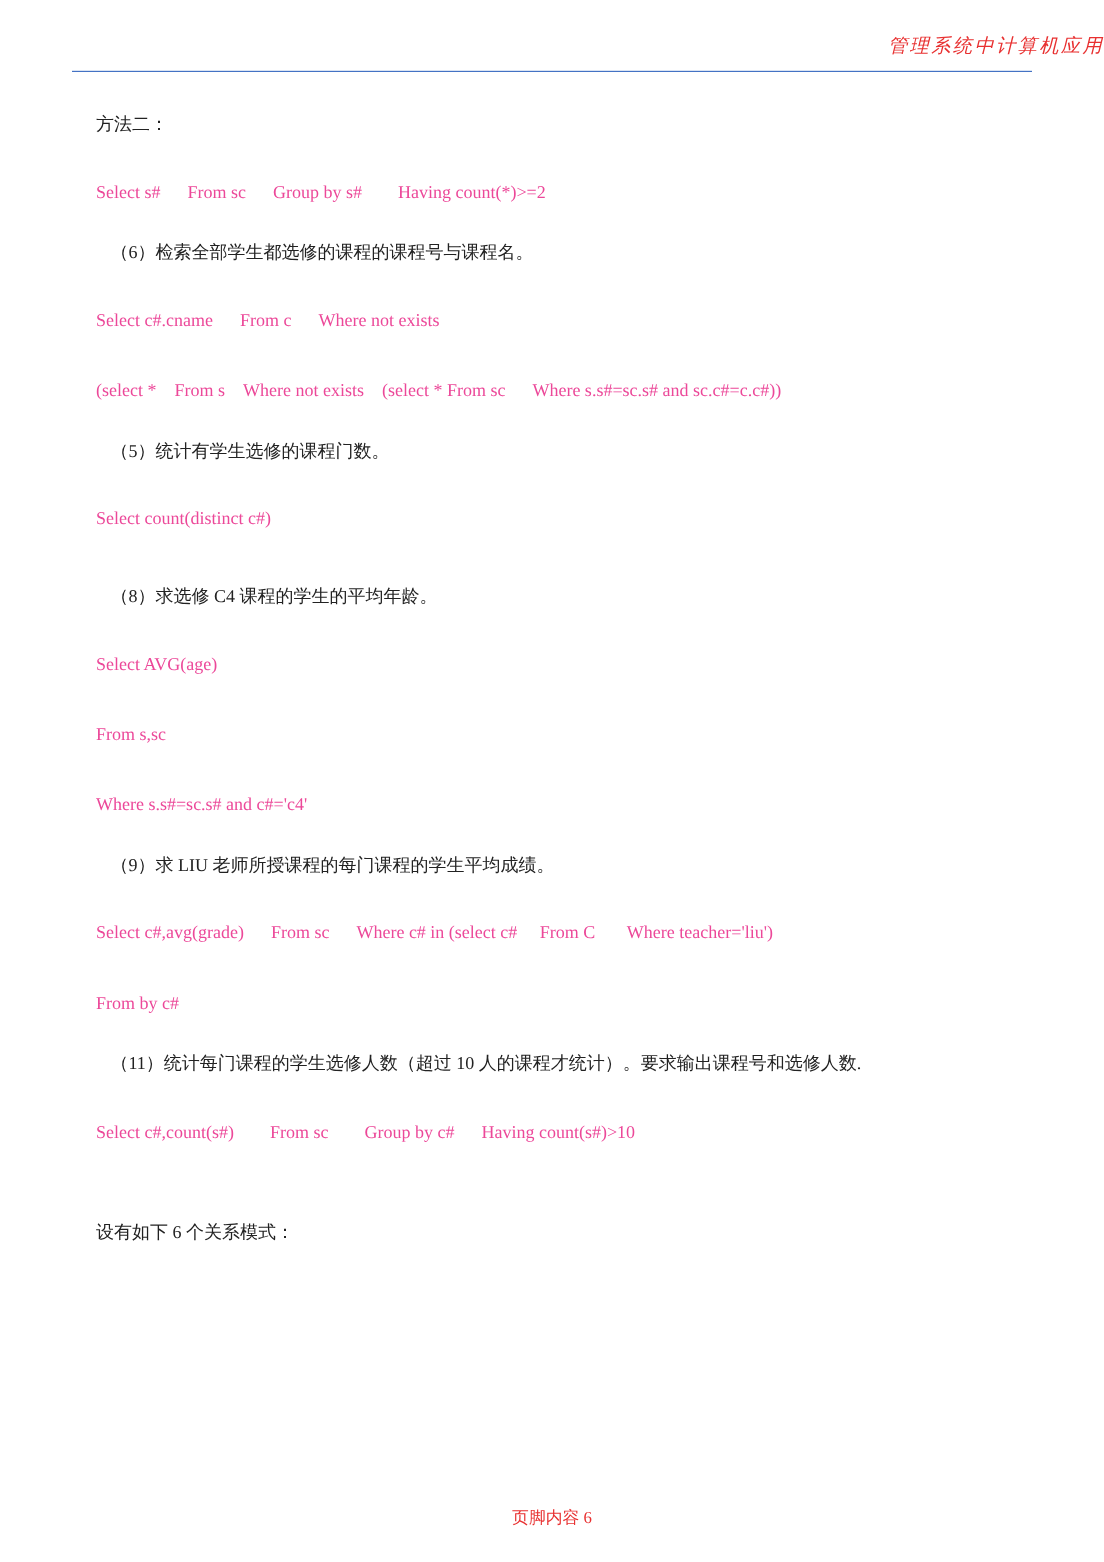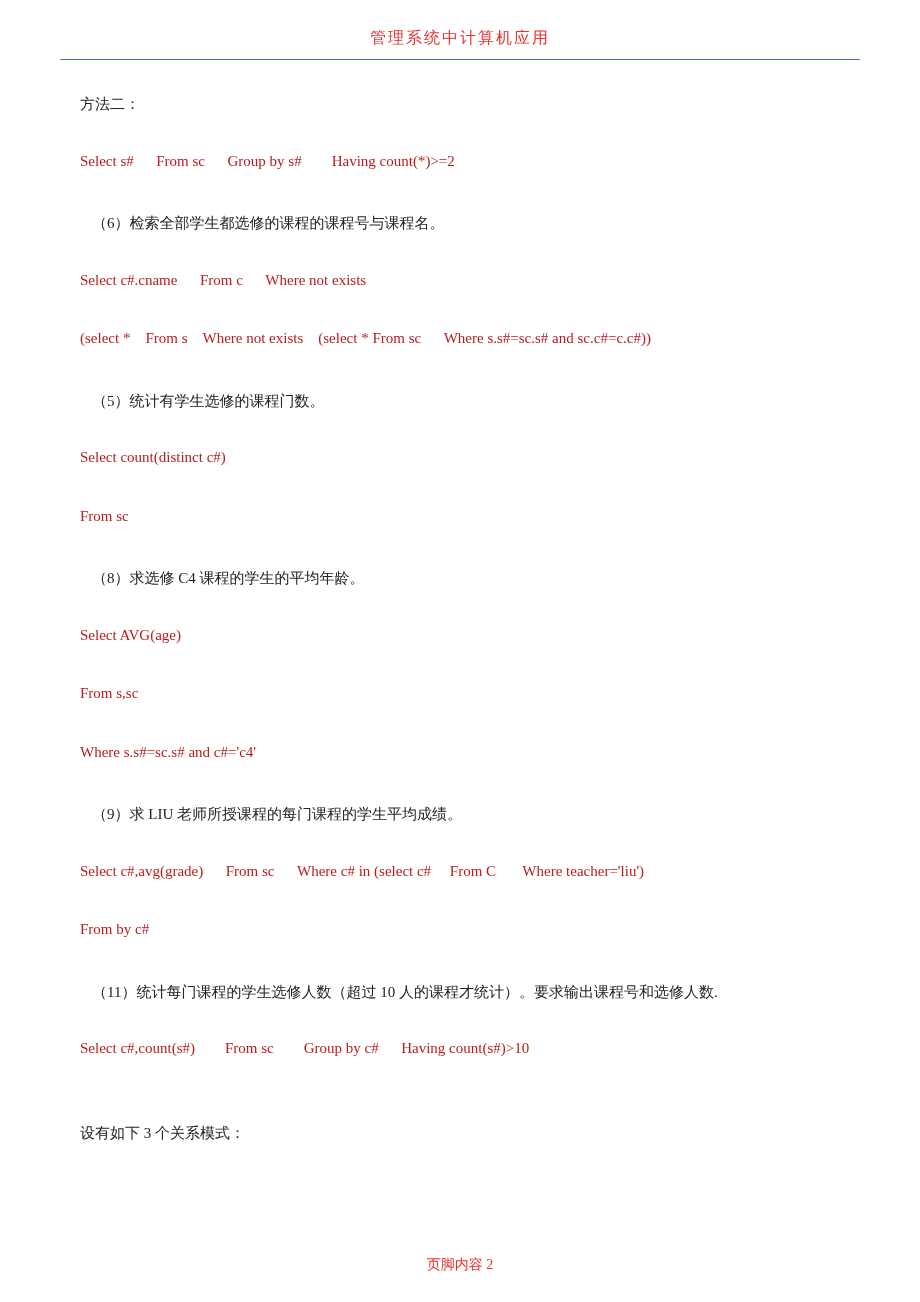--- a/index.html
+++ b/index.html
@@ -12,22 +12,23 @@
       width: 920px;
       min-height: 1302px;
       background: #ffffff;
       font-family: "SimSun", "宋体", serif;
       font-size: 15px;
       color: #222222;
       position: relative;
     }
 
     .page-header {
-      text-align: center;
+      text-align: right;
       padding: 28px 0 10px 0;
+      font-style: italic;
     }
 
     .header-title {
       color: #e83030;
       font-size: 16px;
       letter-spacing: 2px;
     }
 
     .header-divider {
       border: none;
@@ -45,30 +46,30 @@
     }
 
     .text-line {
       margin: 6px 0;
       font-size: 15px;
       color: #222;
     }
 
     .indent-note {
       margin-left: 12px;
-      margin-top: 12px;
+      margin-top: 0;
       margin-bottom: 6px;
       font-size: 15px;
       color: #222;
     }
 
     .code-line {
       margin: 8px 0;
       font-size: 15px;
-      color: #b91c1c;
+      color: #ec4899;
     }
 
     .blank-line {
       height: 14px;
     }
 
     .page-footer {
       position: absolute;
       bottom: 28px;
       left: 0;
@@ -111,21 +112,20 @@
   <div class="blank-line"></div>
 
   <div class="indent-note">（5）统计有学生选修的课程门数。</div>
 
   <div class="blank-line"></div>
 
   <div class="code-line">Select count(distinct c#)</div>
 
   <div class="blank-line"></div>
 
-  <div class="code-line">From sc</div>
 
   <div class="blank-line"></div>
 
   <div class="indent-note">（8）求选修 C4 课程的学生的平均年龄。</div>
 
   <div class="blank-line"></div>
 
   <div class="code-line">Select AVG(age)</div>
 
   <div class="blank-line"></div>
@@ -153,19 +153,19 @@
   <div class="indent-note">（11）统计每门课程的学生选修人数（超过 10 人的课程才统计）。要求输出课程号和选修人数.</div>
 
   <div class="blank-line"></div>
 
   <div class="code-line">Select c#,count(s#)&nbsp;&nbsp;&nbsp;&nbsp;&nbsp;&nbsp;&nbsp;&nbsp;From sc&nbsp;&nbsp;&nbsp;&nbsp;&nbsp;&nbsp;&nbsp;&nbsp;Group by c#&nbsp;&nbsp;&nbsp;&nbsp;&nbsp;&nbsp;Having count(s#)&gt;10</div>
 
   <div class="blank-line"></div>
   <div class="blank-line"></div>
   <div class="blank-line"></div>
 
-  <div class="text-line">设有如下 3 个关系模式：</div>
+  <div class="text-line">设有如下 6 个关系模式：</div>
 
 </div>
 
 <div class="page-footer">
-  <span>页脚内容 2</span>
+  <span>页脚内容 6</span>
 </div>
 
 </body></html>

